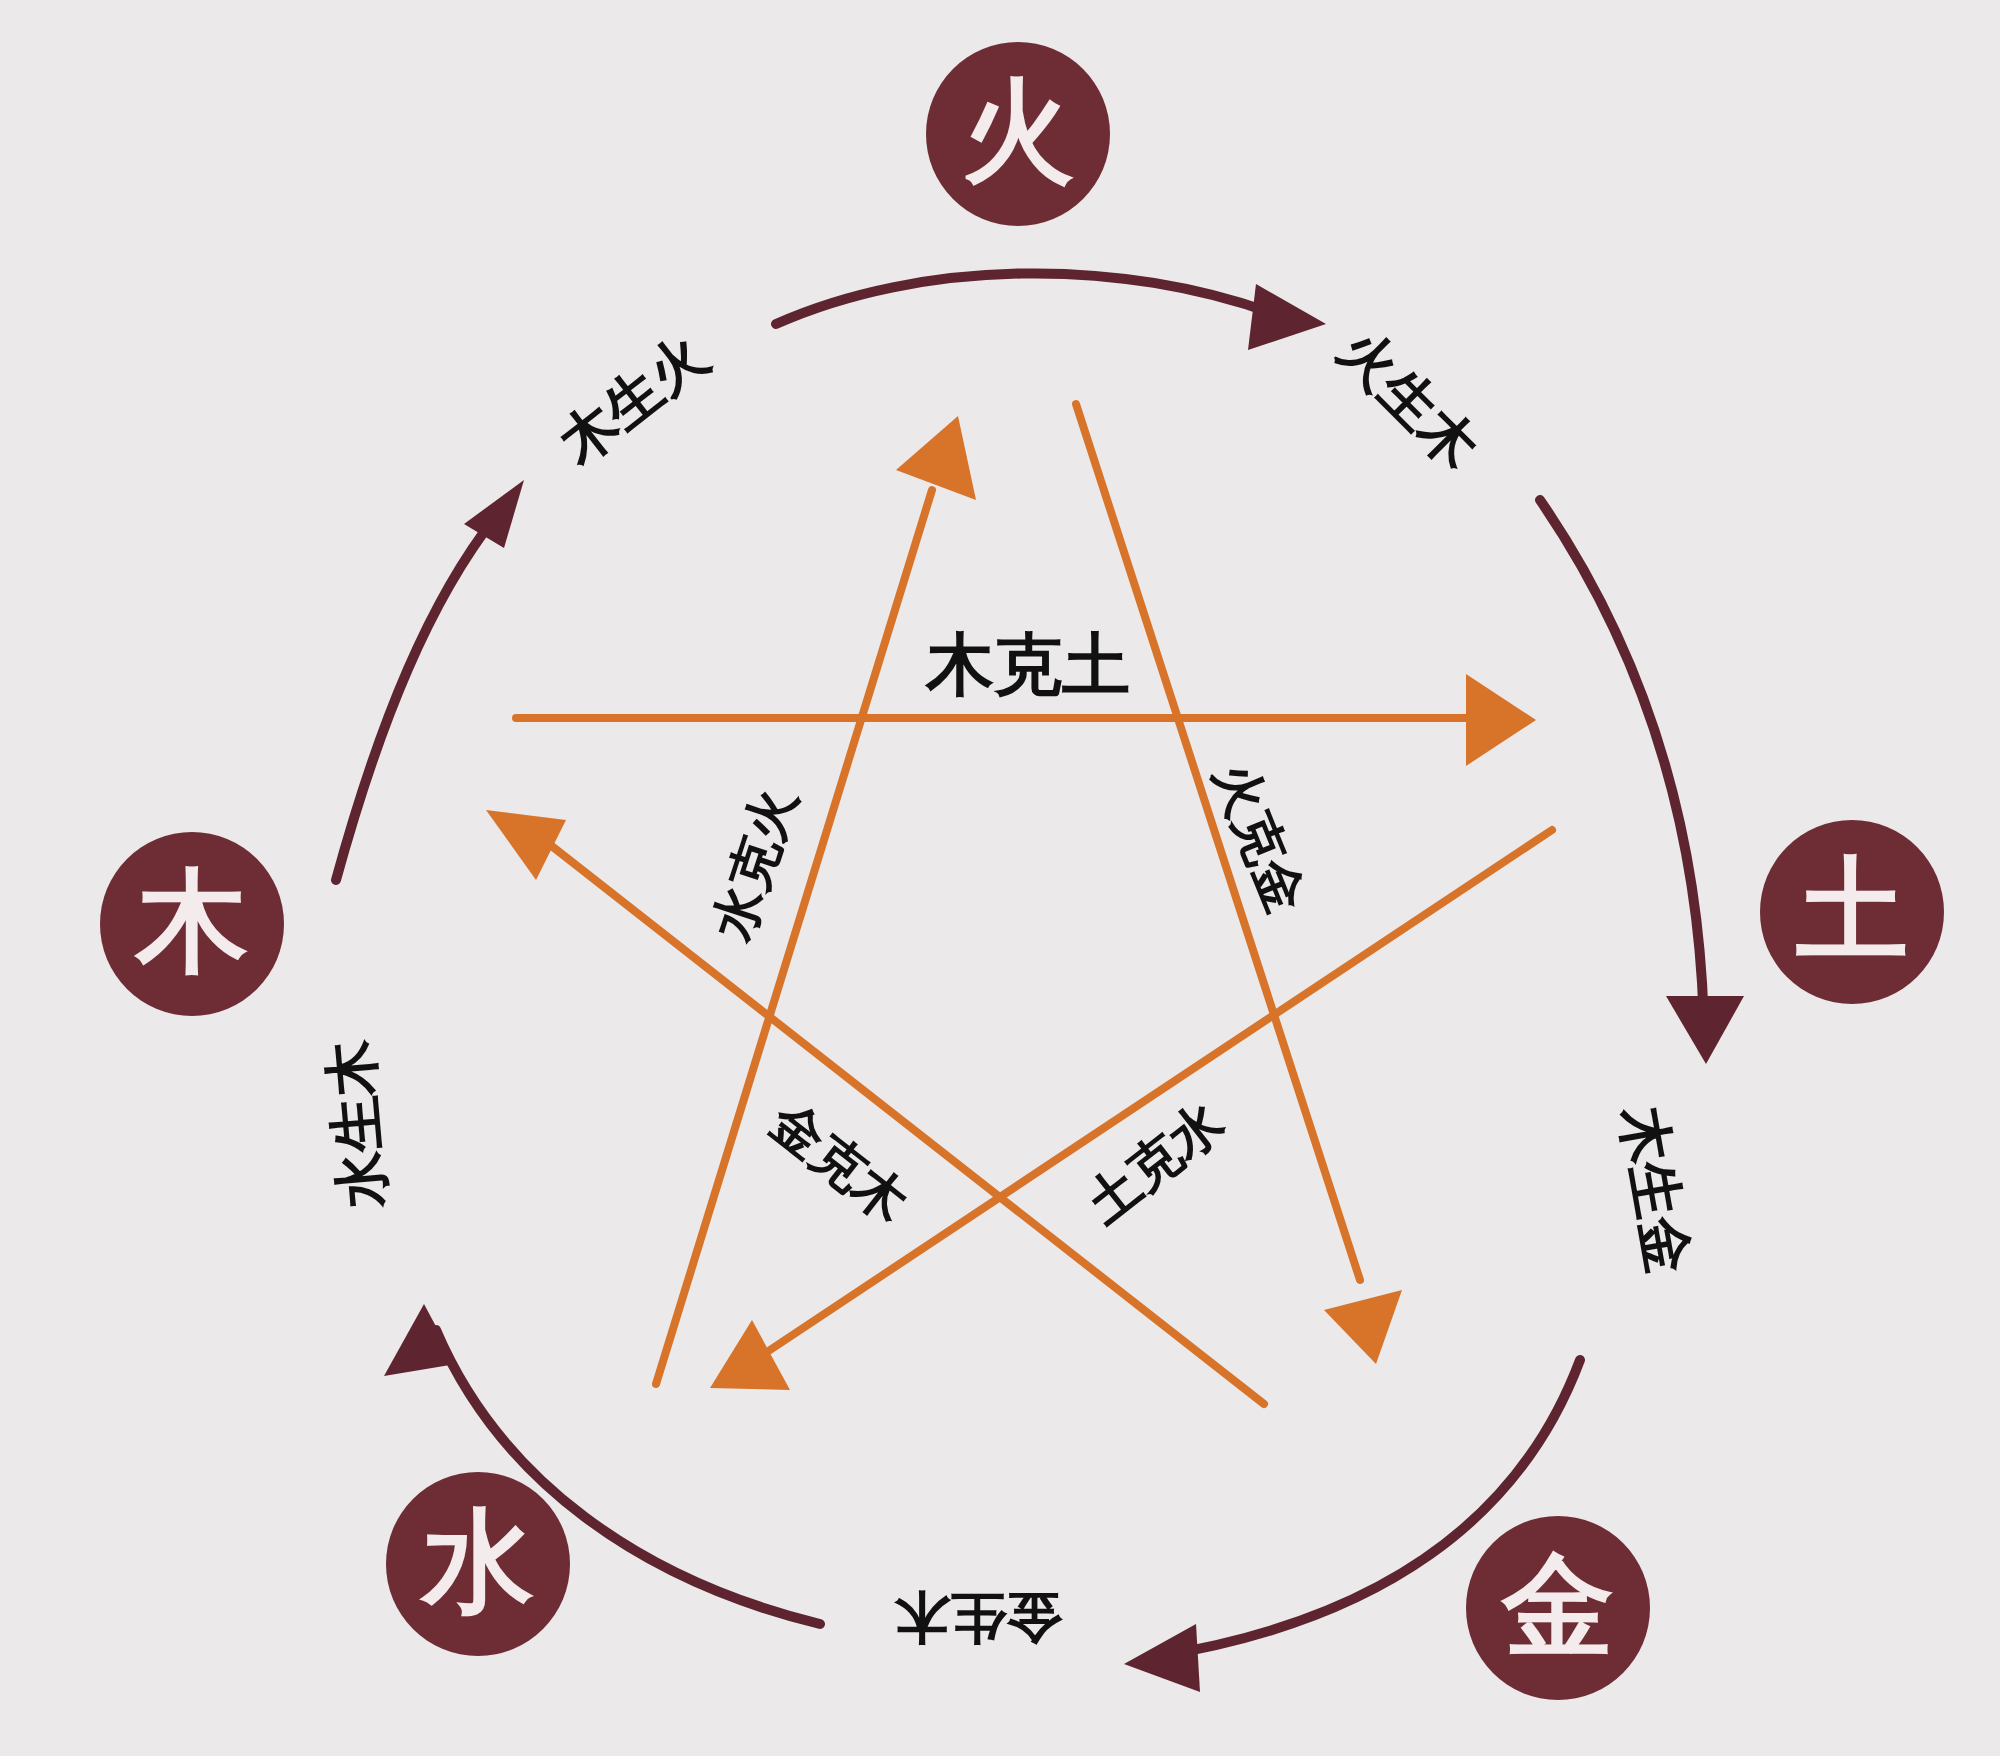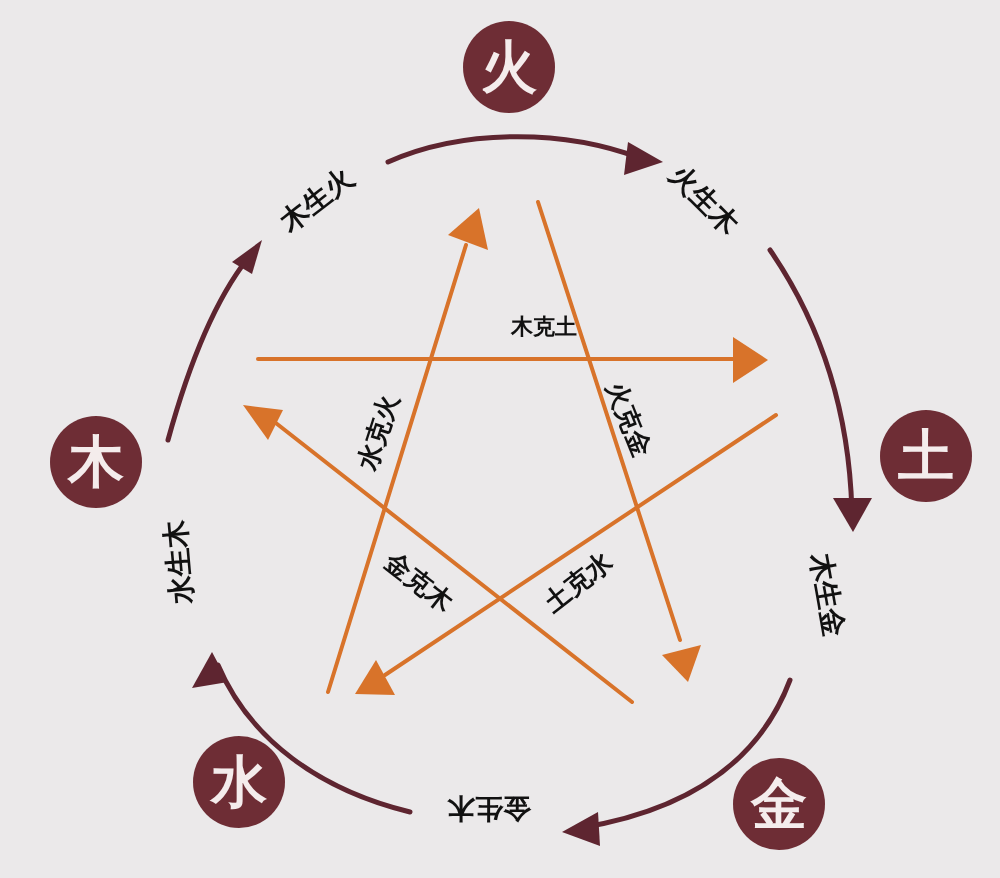--- a/index.html
+++ b/index.html
@@ -80,18 +80,18 @@
   <div class="element-node" style="left:50px;top:416px;background:#6e2d35;">
     <span>木</span>
   </div>
 
   <div class="label" style="left:275px;top:186px;transform:rotate(-38deg);">木生火</div>
   <div class="label" style="left:662px;top:186px;transform:rotate(45deg);">火生木</div>
   <div class="label" style="left:785px;top:581px;transform:rotate(80deg);">木生金</div>
   <div class="label" style="left:447px;top:794px;transform:rotate(180deg);">金生木</div>
   <div class="label" style="left:137px;top:548px;transform:rotate(-95deg);">水生木</div>
 
-  <div class="label" style="left:463px;top:316px;font-size:22px;margin-left:48px;">木克土</div>
+  <div class="label" style="left:463px;top:316px;font-size:34px;">木克土</div>
   <div class="label" style="left:590px;top:406px;font-size:26px;transform:rotate(68deg);">火克金</div>
   <div class="label" style="left:539px;top:569px;font-size:26px;transform:rotate(-38deg);">土克水</div>
   <div class="label" style="left:380px;top:569px;font-size:26px;transform:rotate(38deg);">金克木</div>
   <div class="label" style="left:339px;top:419px;font-size:26px;transform:rotate(-72deg);">水克火</div>
 </div>
 
 </body></html>

